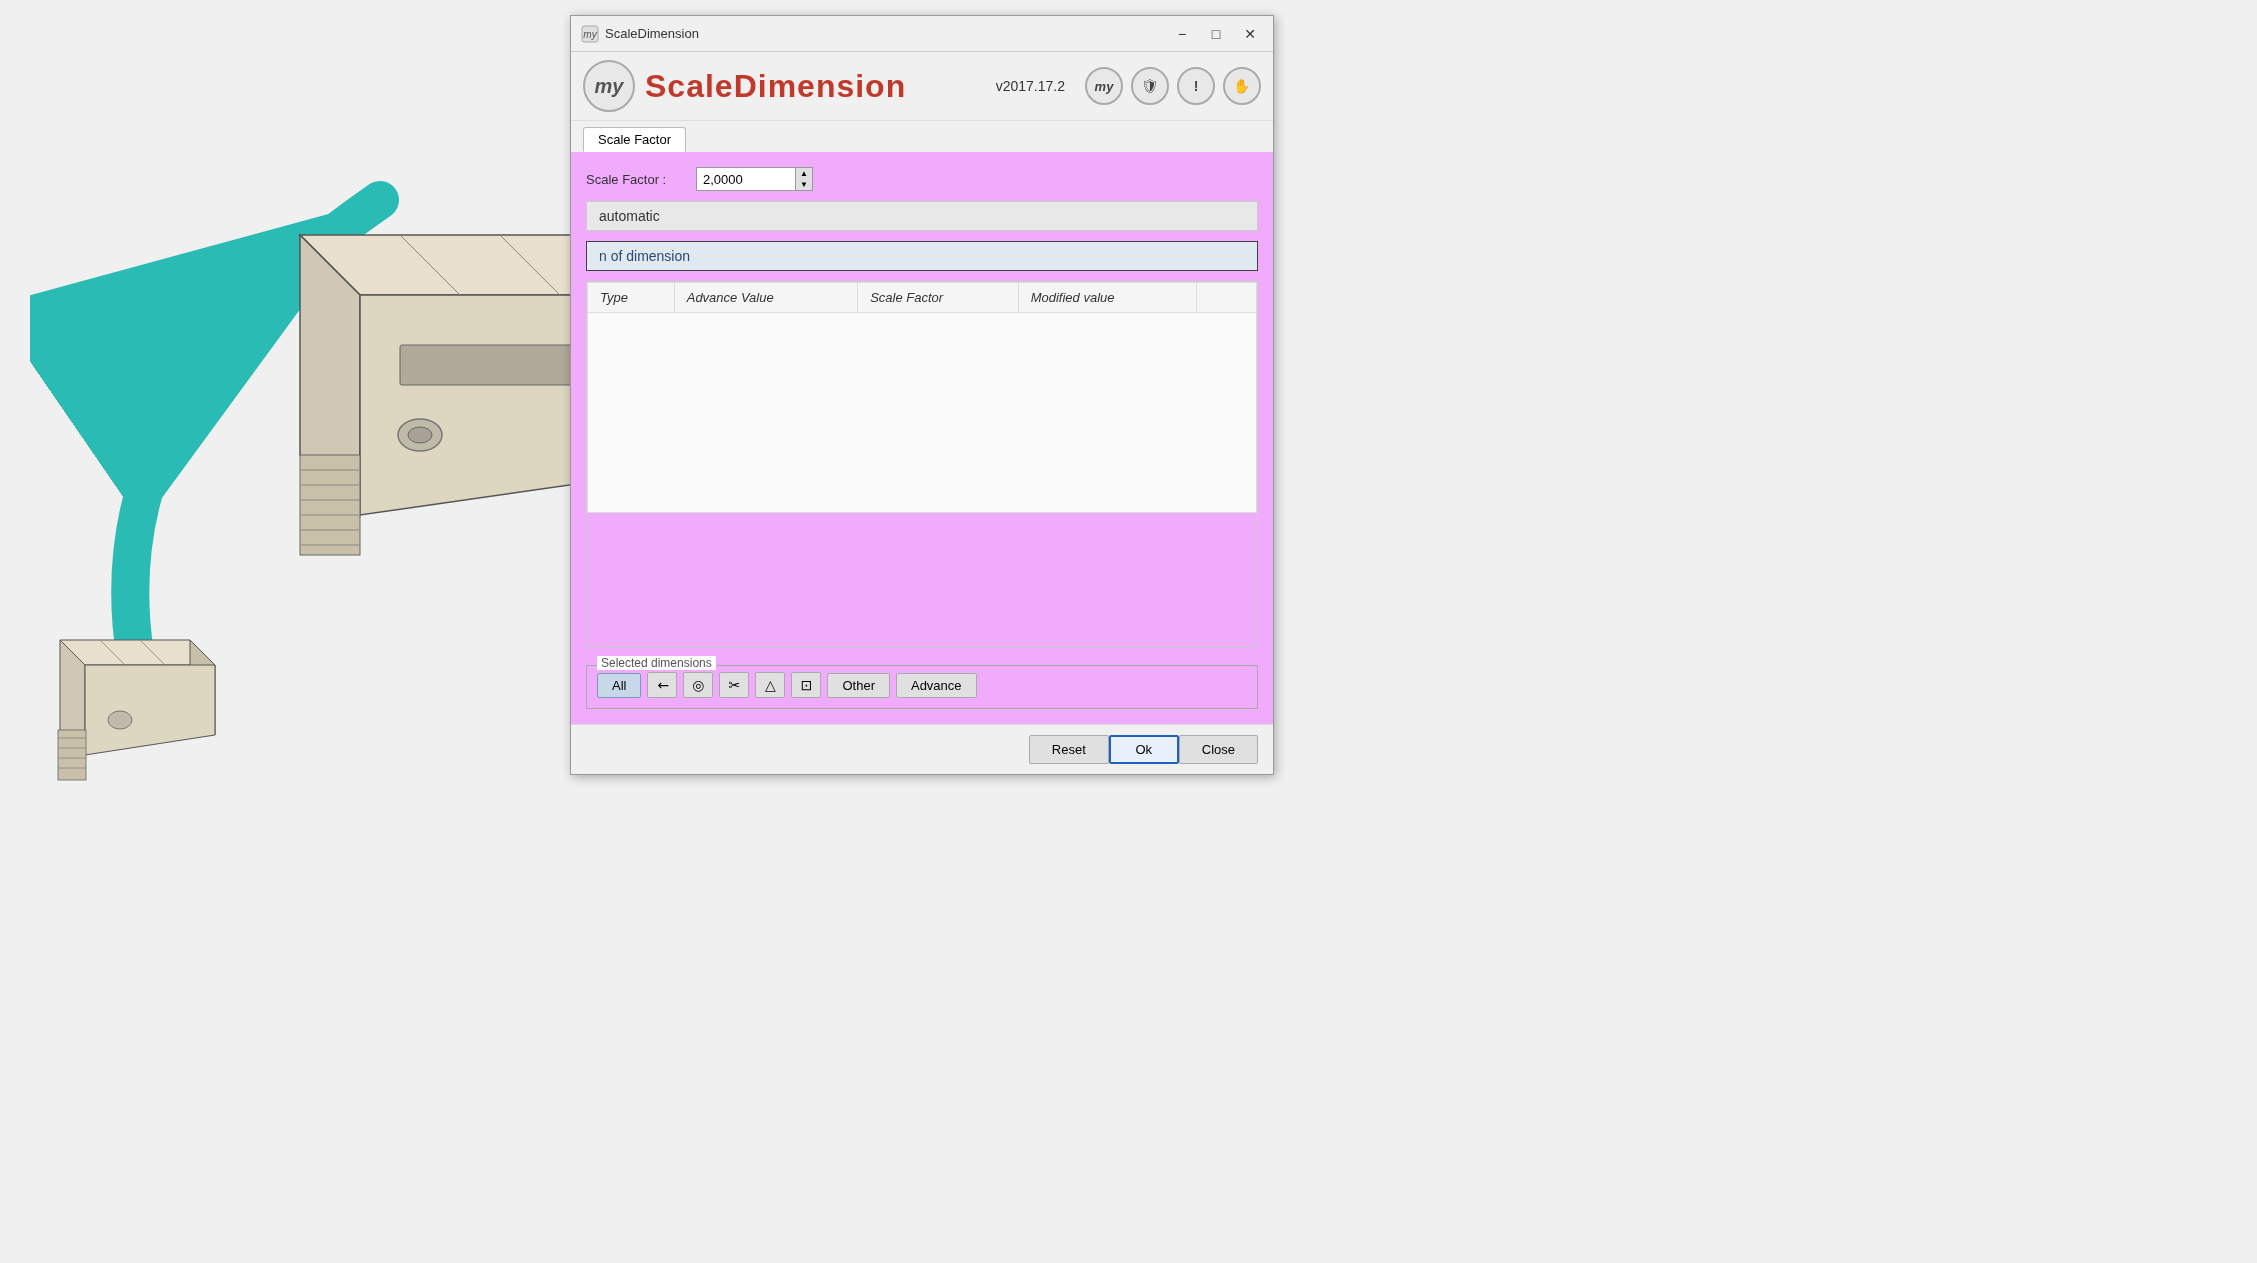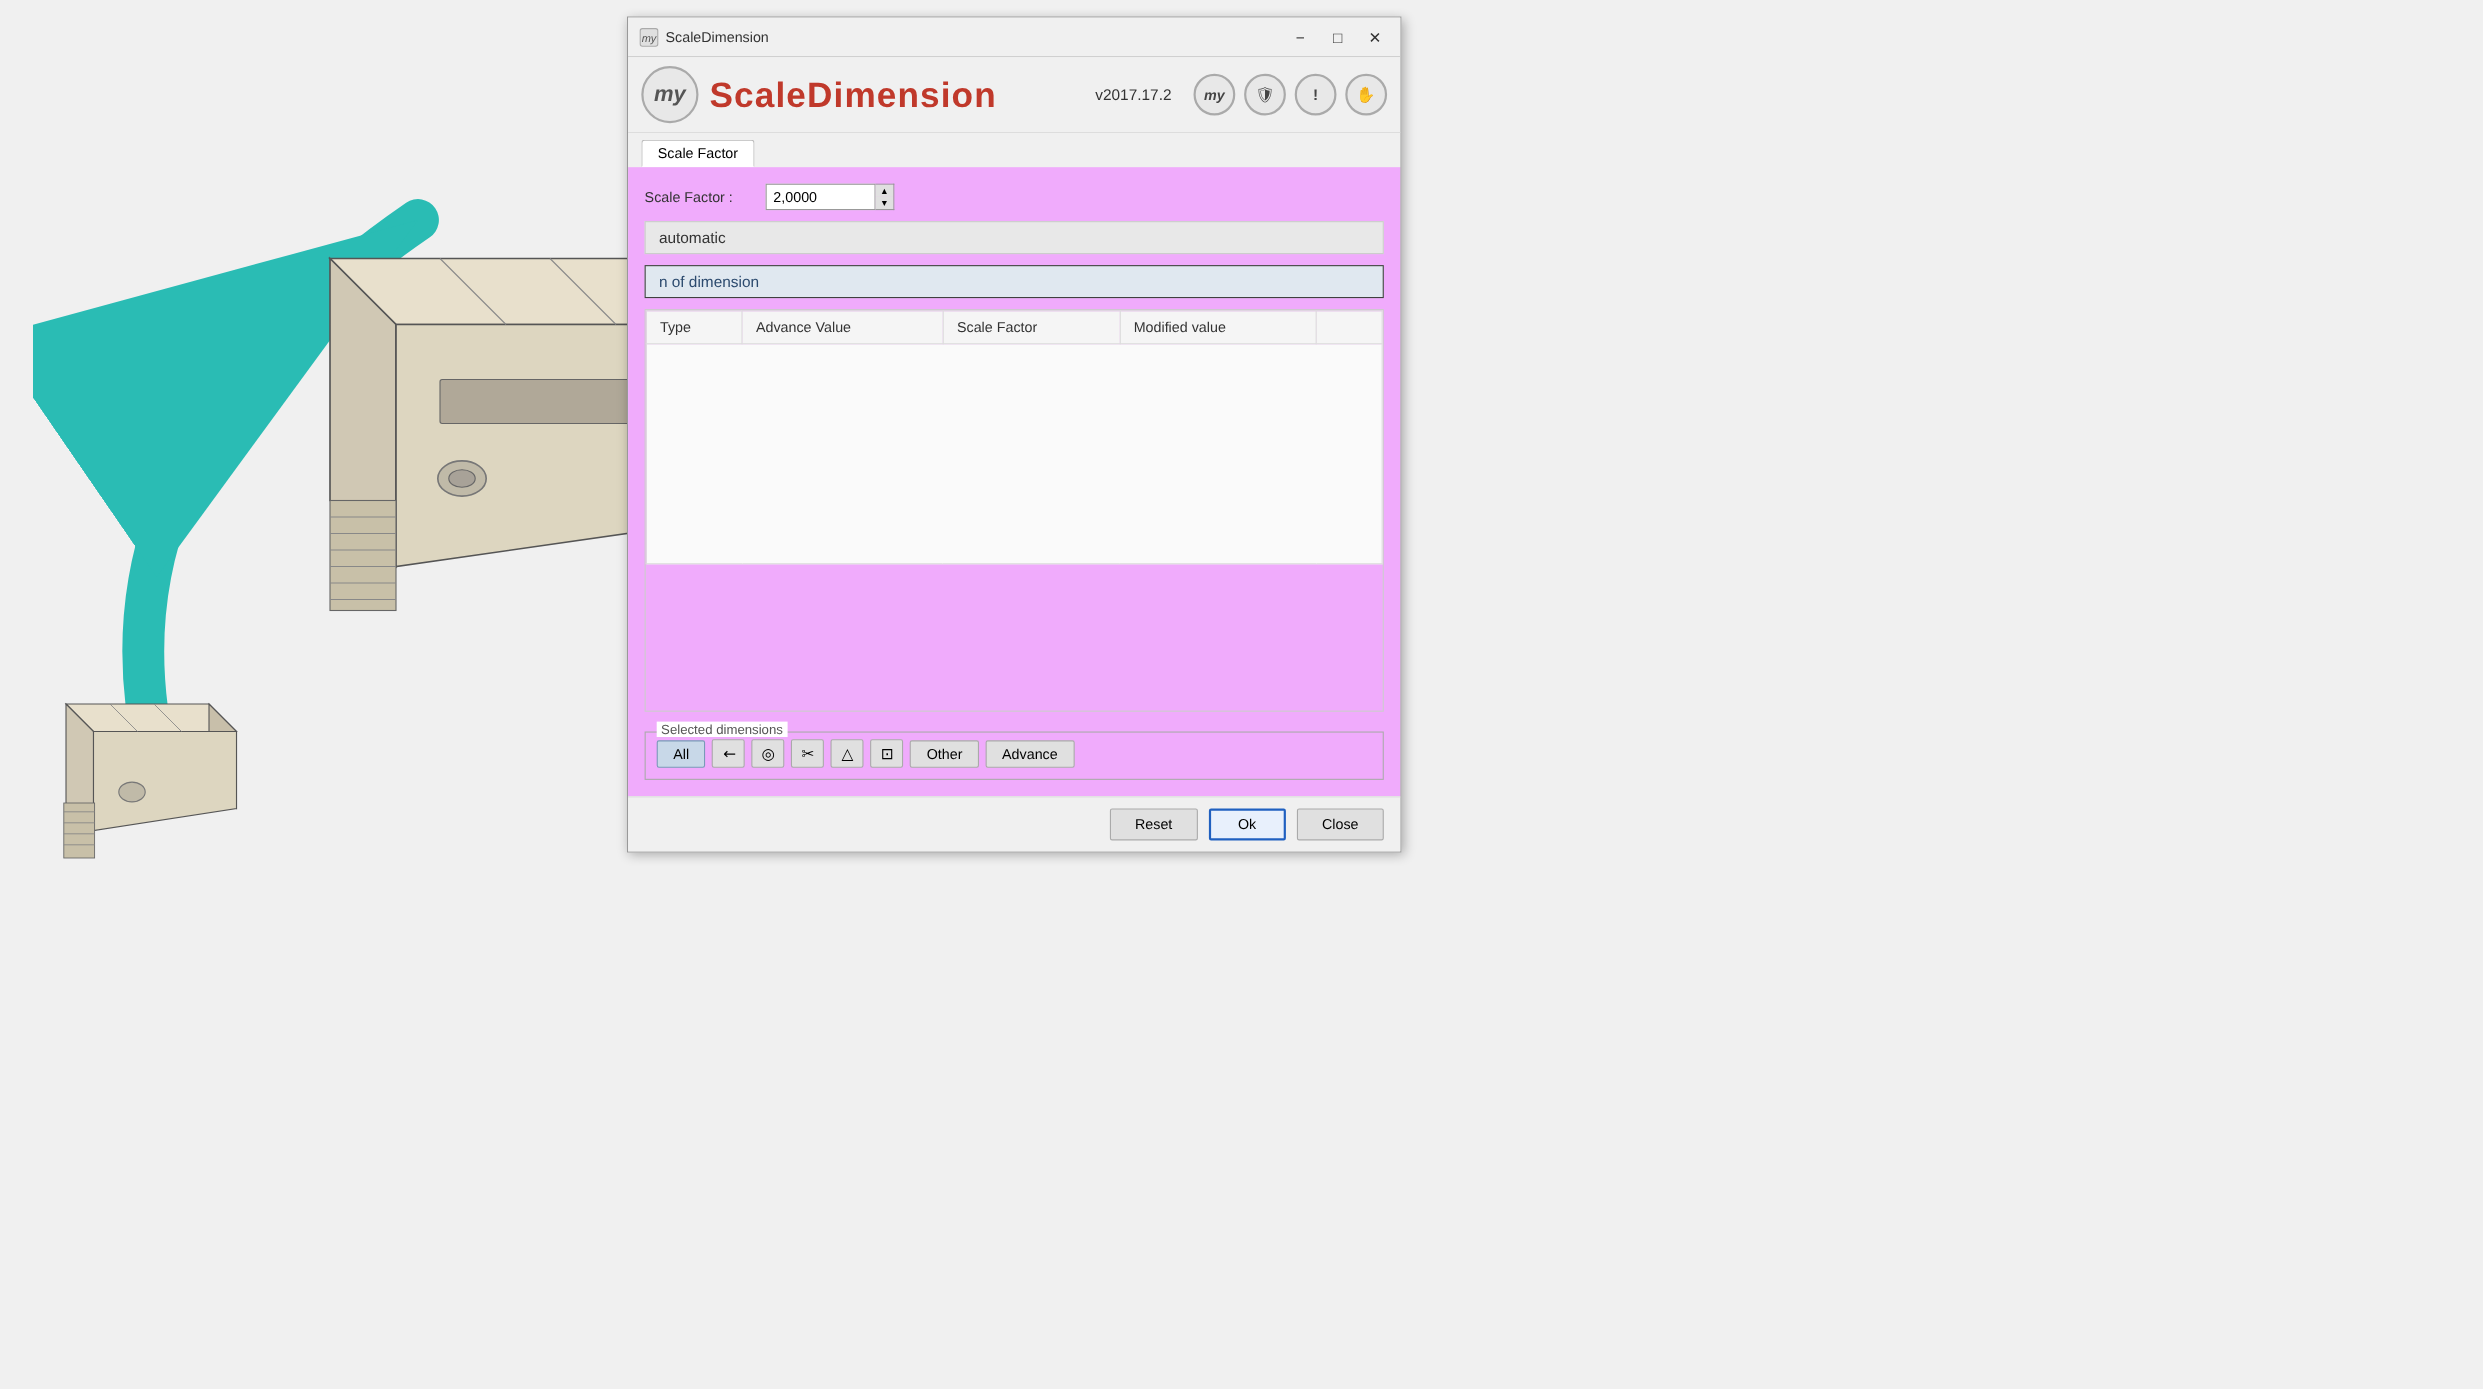--- a/index.html
+++ b/index.html
@@ -259,20 +259,21 @@
 
     
     .table-container {
       border: 1px solid #ccc;
       flex: 1;
     }
 
     .data-table {
       width: 100%;
       border-collapse: collapse;
+      font-style: italic;
     }
 
     .data-table th {
       background: #f5f5f5;
       border: 1px solid #ddd;
       padding: 7px 12px;
       text-align: left;
       font-size: 13px;
       font-weight: normal;
       color: #333;
@@ -327,21 +328,20 @@
       border: 1px solid #aaa;
       cursor: pointer;
       font-size: 13px;
       border-radius: 2px;
     }
 
     
     .bottom-buttons {
       display: flex;
       justify-content: flex-end;
-      gap: 10px;
       padding: 10px 15px;
       background: #f0f0f0;
       border-top: 1px solid #ddd;
     }
 
     .action-btn {
       padding: 5px 22px;
       border: 1px solid #aaa;
       background: #e0e0e0;
       cursor: pointer;

